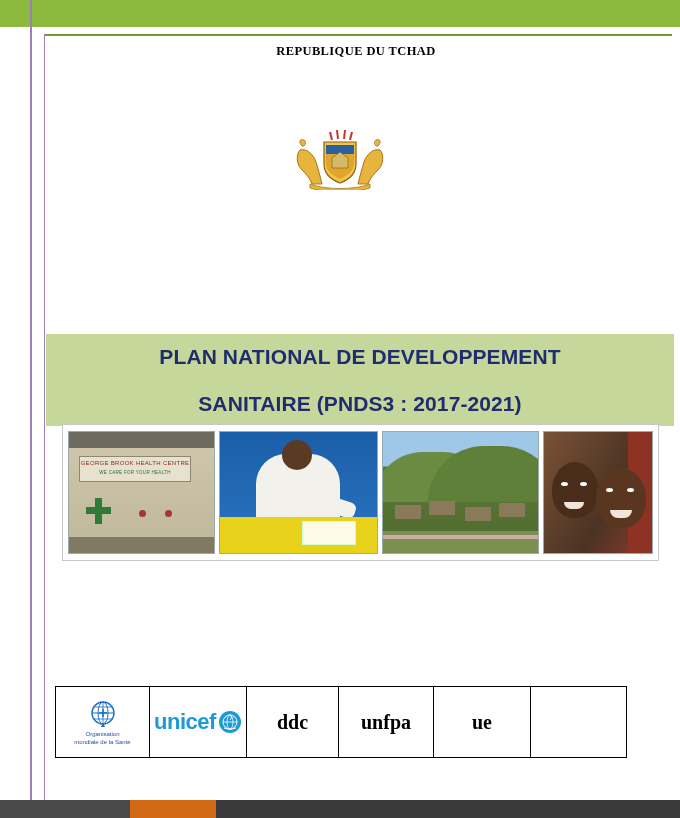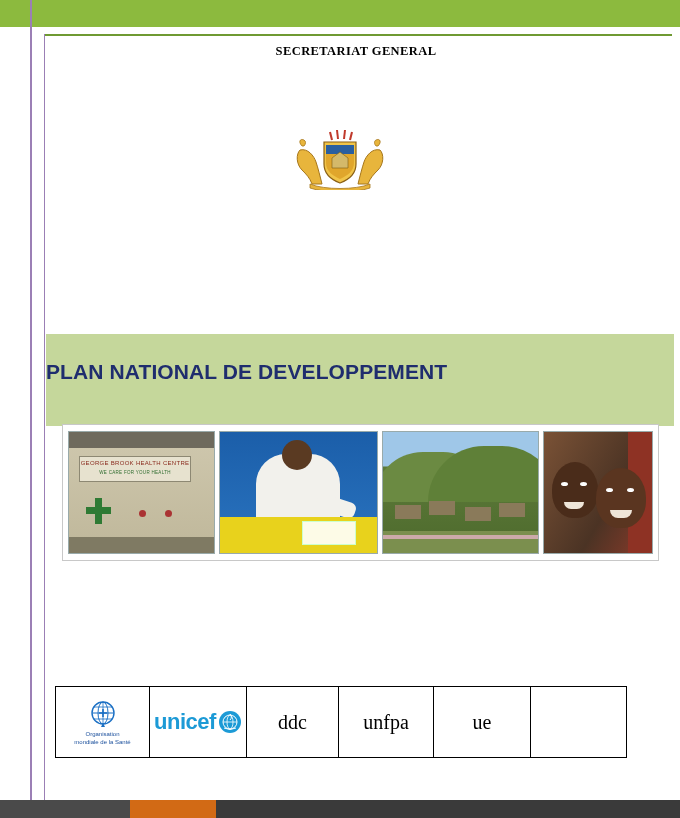--- a/index.html
+++ b/index.html
@@ -140,21 +140,21 @@
   
   .title-box {
     position: absolute;
     left: 46px;
     top: 334px;
     width: 628px;
     height: 92px;
     background: #c5d79b;
     display: flex;
     flex-direction: column;
-    align-items: flex-start;
+    align-items: center;
     justify-content: center;
     gap: 8px;
   }
   .title-line {
     font-family: "Liberation Sans", sans-serif;
     font-weight: bold;
     font-size: 21px;
     color: #1f2d6e;
     letter-spacing: 0.1px;
     line-height: 1.0;
@@ -284,21 +284,21 @@
   }
   .partners td {
     border: 1px solid #000000;
     text-align: center;
     vertical-align: middle;
     padding: 0;
     height: 70px;
   }
   .partners td.txt {
     font-family: "Liberation Serif", serif;
-    font-weight: normal;
+    font-weight: bold;
     font-size: 20px;
     color: #000;
   }
   .c1 { width: 93px; }
   .c2 { width: 96px; }
   .c3 { width: 91px; }
   .c4 { width: 94px; }
   .c5 { width: 96px; }
   .c6 { width: 95px; }
 
@@ -336,21 +336,21 @@
 
   <div class="top-green-band">
     <div class="top-green-band-inner"></div>
   </div>
   <div class="under-band-white"></div>
   <div class="doc-top-rule"></div>
   <div class="left-rule"></div>
   <div class="left-rule2"></div>
 
   <div class="header-lines">
-    <div class="hline">SECRETARIAT GENERAL</div>
+    <div class="hline">REPUBLIQUE DU TCHAD</div>
   </div>
 
   <div class="coat-wrap">
     <div class="coat">
       <svg width="96" height="62" viewBox="0 0 96 62" xmlns="http://www.w3.org/2000/svg">
 
         <path d="M8 22 C4 26 4 36 10 42 C14 46 18 50 20 56 L30 56 C28 48 26 40 24 34 C22 28 16 20 8 22 Z" fill="#e8b53c" stroke="#a6761a" stroke-width="1"></path>
         <path d="M10 18 C6 14 8 10 12 12 C14 13 14 16 12 18 Z" fill="#e8b53c" stroke="#a6761a" stroke-width="0.8"></path>
 
         <path d="M88 22 C92 26 92 36 86 42 C82 46 78 50 76 56 L66 56 C68 48 70 40 72 34 C74 28 80 20 88 22 Z" fill="#e8b53c" stroke="#a6761a" stroke-width="1"></path>
@@ -368,20 +368,21 @@
           <line x1="58" y1="12" x2="60" y2="4"></line>
         </g>
 
         <path d="M18 56 C32 62 64 62 78 56 L78 60 C64 65 32 65 18 60 Z" fill="#e8b53c" stroke="#a6761a" stroke-width="0.8"></path>
       </svg>
     </div>
   </div>
 
   <div class="title-box">
     <div class="title-line l1">PLAN NATIONAL DE DEVELOPPEMENT</div>
+    <div class="title-line l2">SANITAIRE (PNDS3 : 2017-2021)</div>
   </div>
 
   <div class="photo-strip">
 
     <div class="photo p1">
       <div class="wall"></div>
       <div class="roof"></div>
       <div class="sign">
         <span>GEORGE BROOK HEALTH CENTRE</span><br>
         <span class="s2">WE CARE FOR YOUR HEALTH</span>

